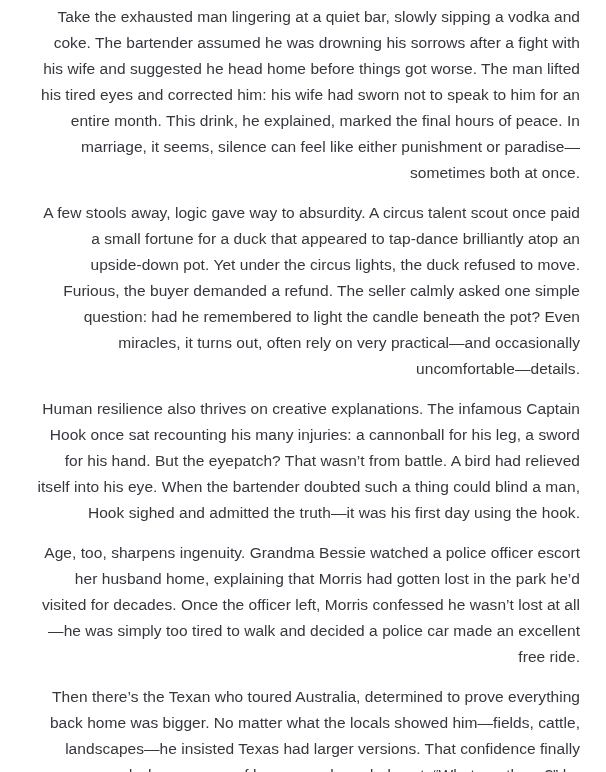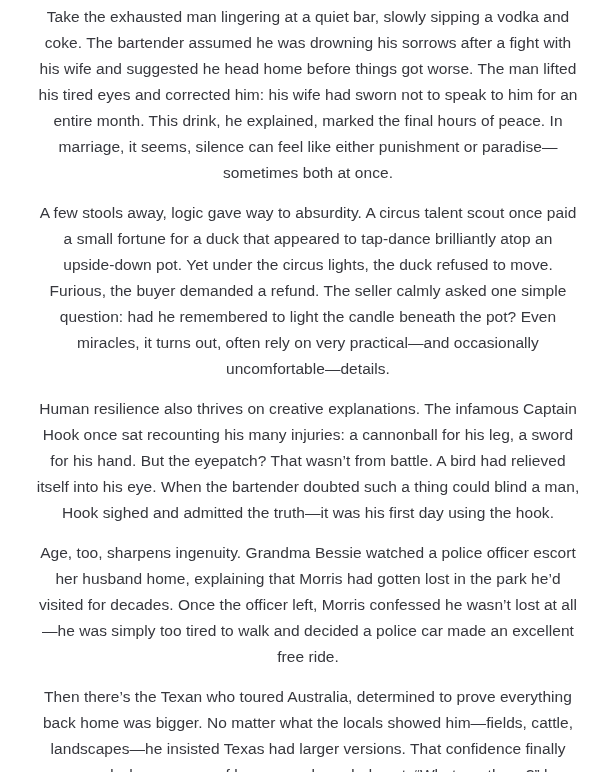--- a/index.html
+++ b/index.html
@@ -17,21 +17,21 @@
     padding: 4px 26px 0 36px;
   }
   .para {
     font-family: "Liberation Sans", sans-serif;
     font-size: 15.5px;
     line-height: 26px;
     color: #36373d;
     letter-spacing: 0.05px;
     margin: 0 0 14px 0;
     max-width: 544px;
-    text-align: center;
+    text-align: right;
   }
 </style>
 </head>
 <body>
 
 <div class="viewport">
   <main class="page">
     <p class="para">Take the exhausted man lingering at a quiet bar, slowly sipping a vodka and coke. The bartender assumed he was drowning his sorrows after a fight with his wife and suggested he head home before things got worse. The man lifted his tired eyes and corrected him: his wife had sworn not to speak to him for an entire month. This drink, he explained, marked the final hours of peace. In marriage, it seems, silence can feel like either punishment or paradise—sometimes both at once.</p>
     <p class="para">A few stools away, logic gave way to absurdity. A circus talent scout once paid a small fortune for a duck that appeared to tap-dance brilliantly atop an upside-down pot. Yet under the circus lights, the duck refused to move. Furious, the buyer demanded a refund. The seller calmly asked one simple question: had he remembered to light the candle beneath the pot? Even miracles, it turns out, often rely on very practical—and occasionally uncomfortable—details.</p>
     <p class="para">Human resilience also thrives on creative explanations. The infamous Captain Hook once sat recounting his many injuries: a cannonball for his leg, a sword for his hand. But the eyepatch? That wasn’t from battle. A bird had relieved itself into his eye. When the bartender doubted such a thing could blind a man, Hook sighed and admitted the truth—it was his first day using the hook.</p>

